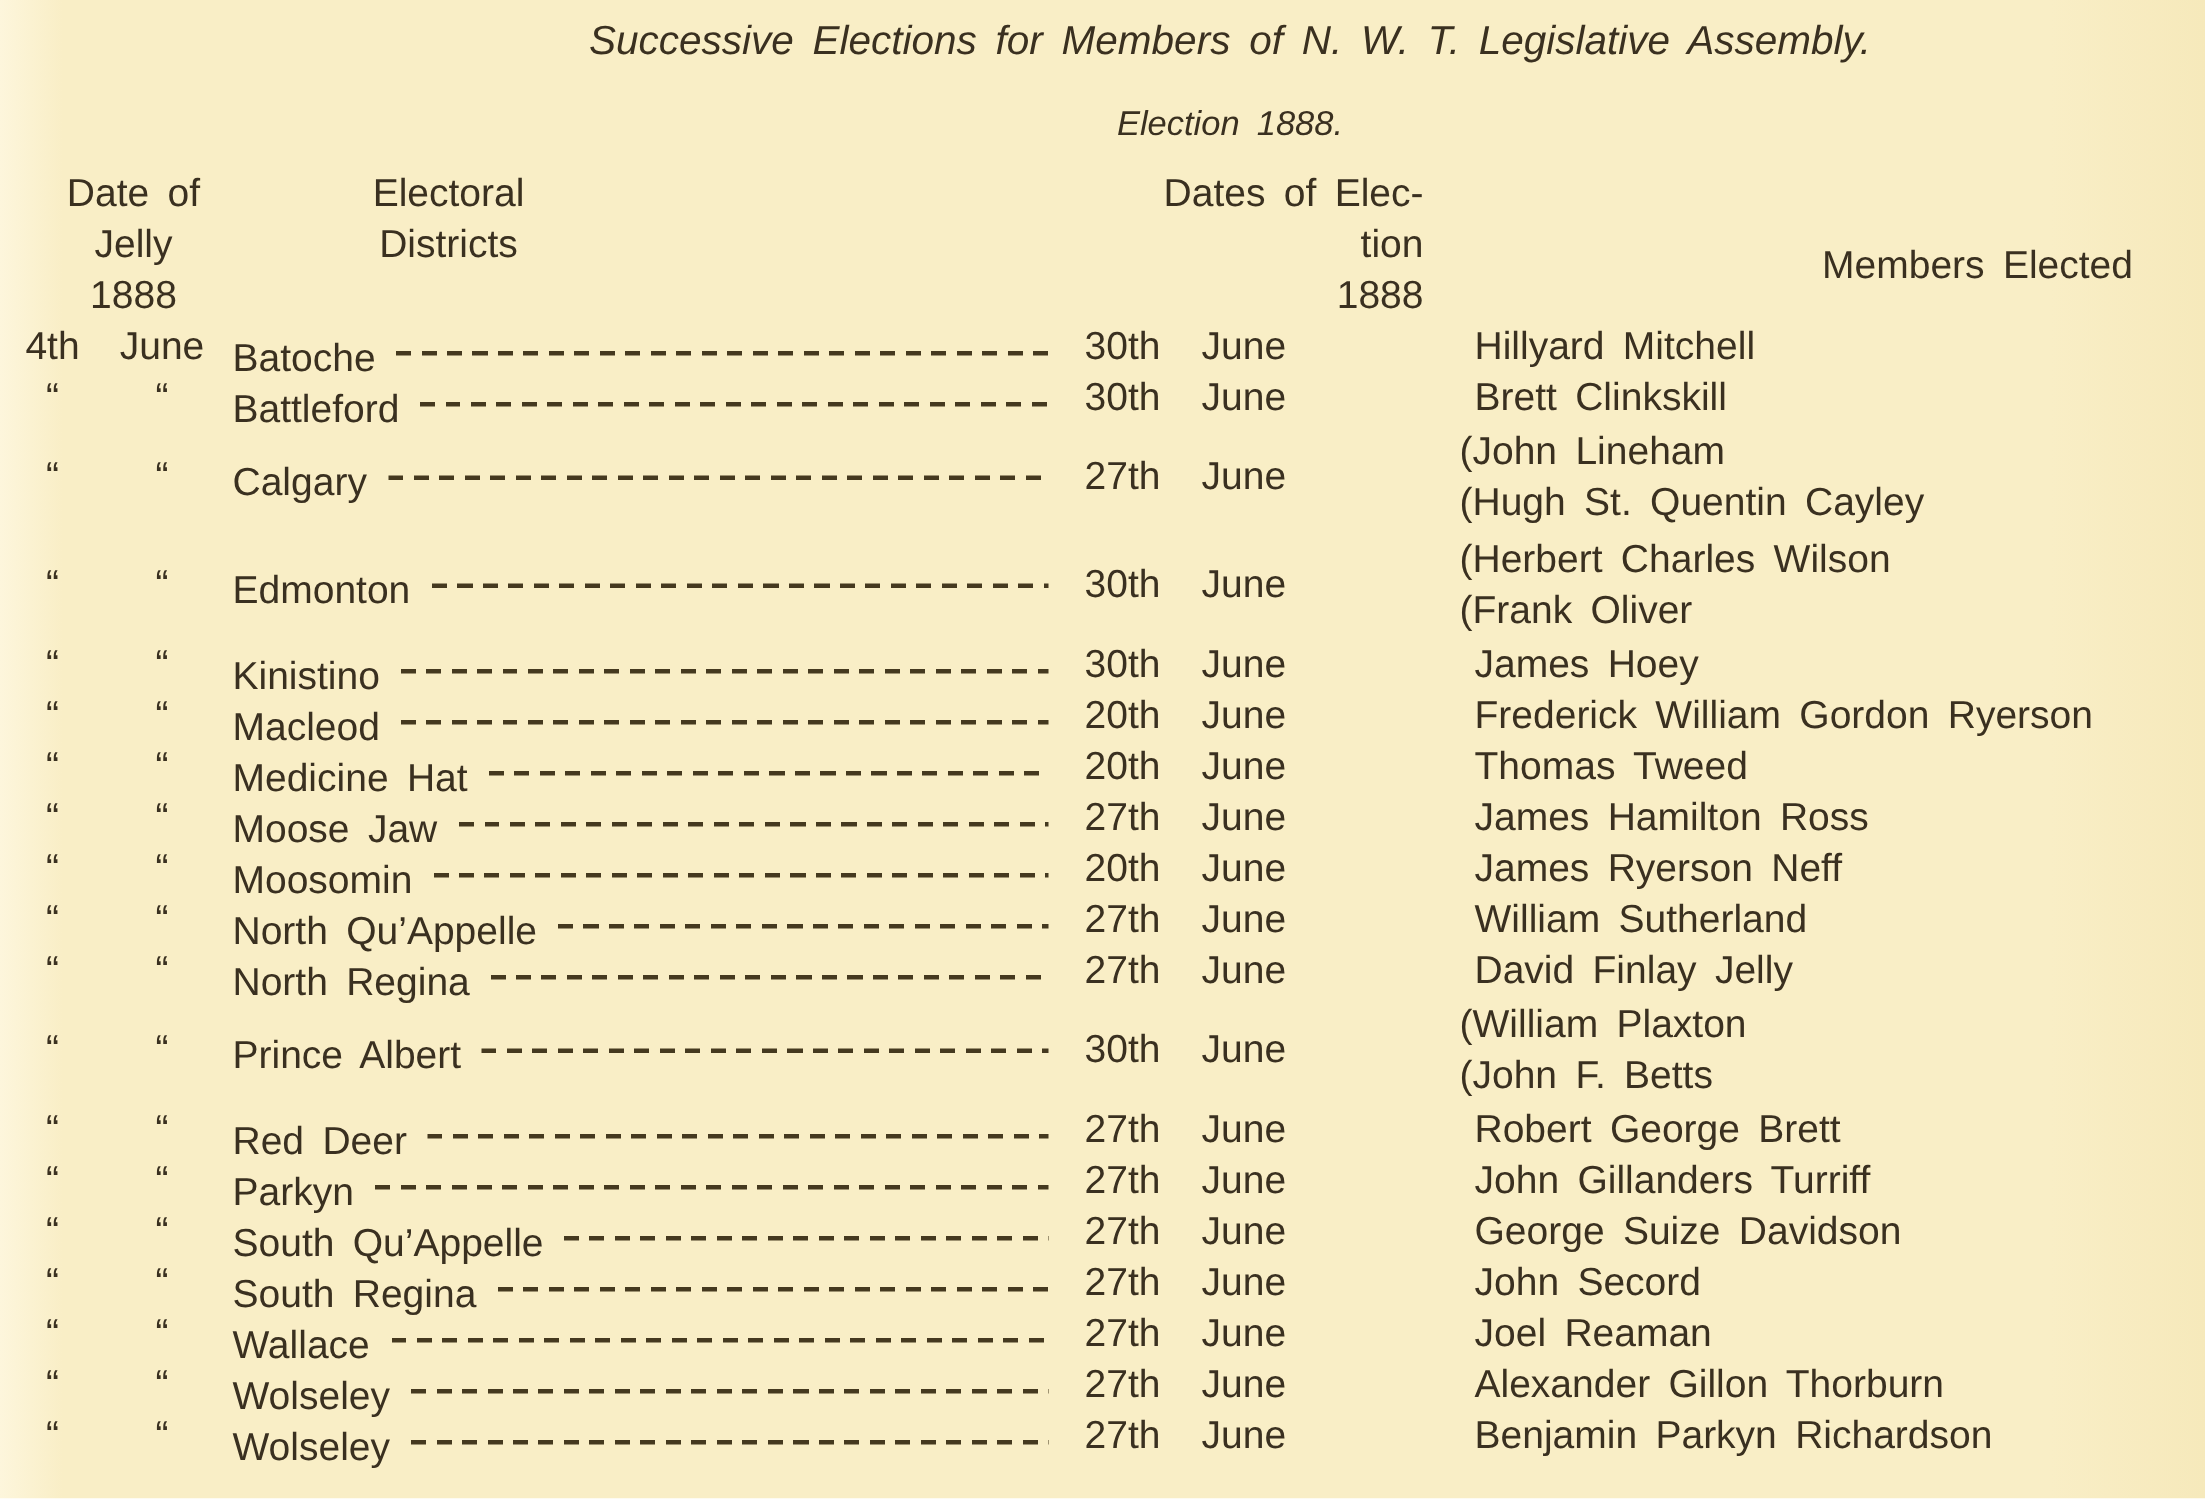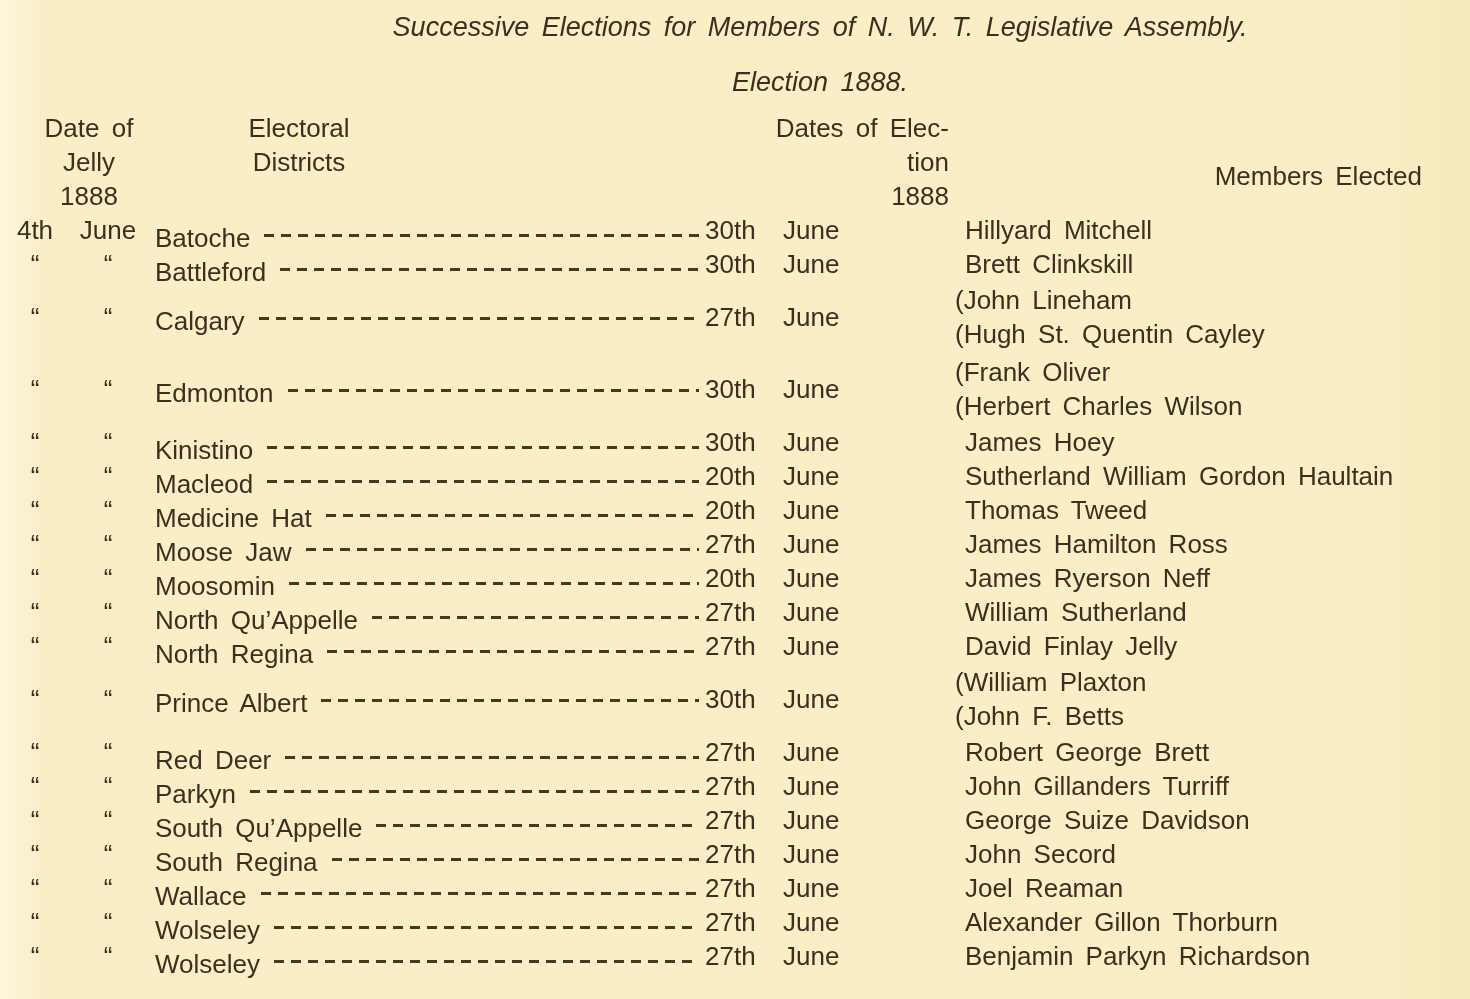--- a/index.html
+++ b/index.html
@@ -8,21 +8,21 @@
     width:1470px;height:999px;
     background:linear-gradient(90deg,#fdf6dc 0px,#f9eec6 42px,#f9eec6 93%,#f6e9bb 100%);
     font-family:Liberation Sans, sans-serif;
     color:#3a3020;
     font-size:26px;
     word-spacing:5px;
     overflow:hidden;
   }
   .titles{margin-left:170px;text-align:center;padding-top:10px;}
   .doc-title{font-style:italic;font-size:27px;line-height:34px;}
-  .doc-subtitle{font-style:italic;font-size:27px;line-height:34px;margin-top:21px;}
+  .doc-subtitle{font-style:italic;font-size:23px;line-height:34px;margin-top:21px;}
 
   .table-header{display:flex;margin-top:12px;line-height:34px;}
   .h-writs{width:150px;padding-left:14px;text-align:center;}
   .h-district{width:150px;margin-left:60px;text-align:center;}
   .h-election{width:210px;margin-left:365px;text-align:right;}
   .h-members{flex:1;text-align:right;padding-right:48px;padding-top:48px;box-sizing:border-box;}
   .h-line{display:block;}
 
   .rows{margin-top:0;}
   .row{display:flex;height:34px;line-height:34px;justify-content:center;}
@@ -32,21 +32,21 @@
   .writ-month{width:76px;text-align:center;}
   .col-district{width:555px;flex:0 0 auto;display:flex;align-items:baseline;}
   .district-name{padding-left:5px;white-space:nowrap;}
   .leader{
     flex:1;height:34px;margin-left:14px;margin-right:6px;
     background-image:repeating-linear-gradient(90deg,#45391f 0px,#45391f 10px,rgba(0,0,0,0) 10px,rgba(0,0,0,0) 17px);
     background-size:100% 3px;
     background-position:0 21px;
     background-repeat:no-repeat;
   }
-  .col-election{width:150px;display:flex;flex:0 0 auto;}
+  .col-election{width:150px;margin-left:18px;display:flex;flex:0 0 auto;}
   .el-day{width:78px;}
   .col-member{flex:1;margin-left:100px;}
   .member-line{height:34px;line-height:34px;white-space:nowrap;}
   .member-line.indent{padding-left:10px;}
 </style>
 </head>
 <body>
 
 <div class="page">
 
@@ -133,22 +133,22 @@
         </div>
         <div class="col-district">
           <span class="district-name">Edmonton</span>
           <span class="leader"></span>
         </div>
         <div class="col-election">
           <span class="el-day">30th</span>
           <span class="el-month">June</span>
         </div>
         <div class="col-member">
+          <div class="member-line">(Herbert Charles Wilson</div>
           <div class="member-line">(Frank Oliver</div>
-          <div class="member-line">(Herbert Charles Wilson</div>
         </div>
       </div>
       <div class="row">
         <div class="col-writ">
           <span class="writ-day">“</span>
           <span class="writ-month">“</span>
         </div>
         <div class="col-district">
           <span class="district-name">Kinistino</span>
           <span class="leader"></span>
@@ -168,21 +168,21 @@
         </div>
         <div class="col-district">
           <span class="district-name">Macleod</span>
           <span class="leader"></span>
         </div>
         <div class="col-election">
           <span class="el-day">20th</span>
           <span class="el-month">June</span>
         </div>
         <div class="col-member">
-          <div class="member-line indent">Sutherland William Gordon Haultain</div>
+          <div class="member-line indent">Frederick William Gordon Ryerson</div>
         </div>
       </div>
       <div class="row">
         <div class="col-writ">
           <span class="writ-day">“</span>
           <span class="writ-month">“</span>
         </div>
         <div class="col-district">
           <span class="district-name">Medicine Hat</span>
           <span class="leader"></span>

